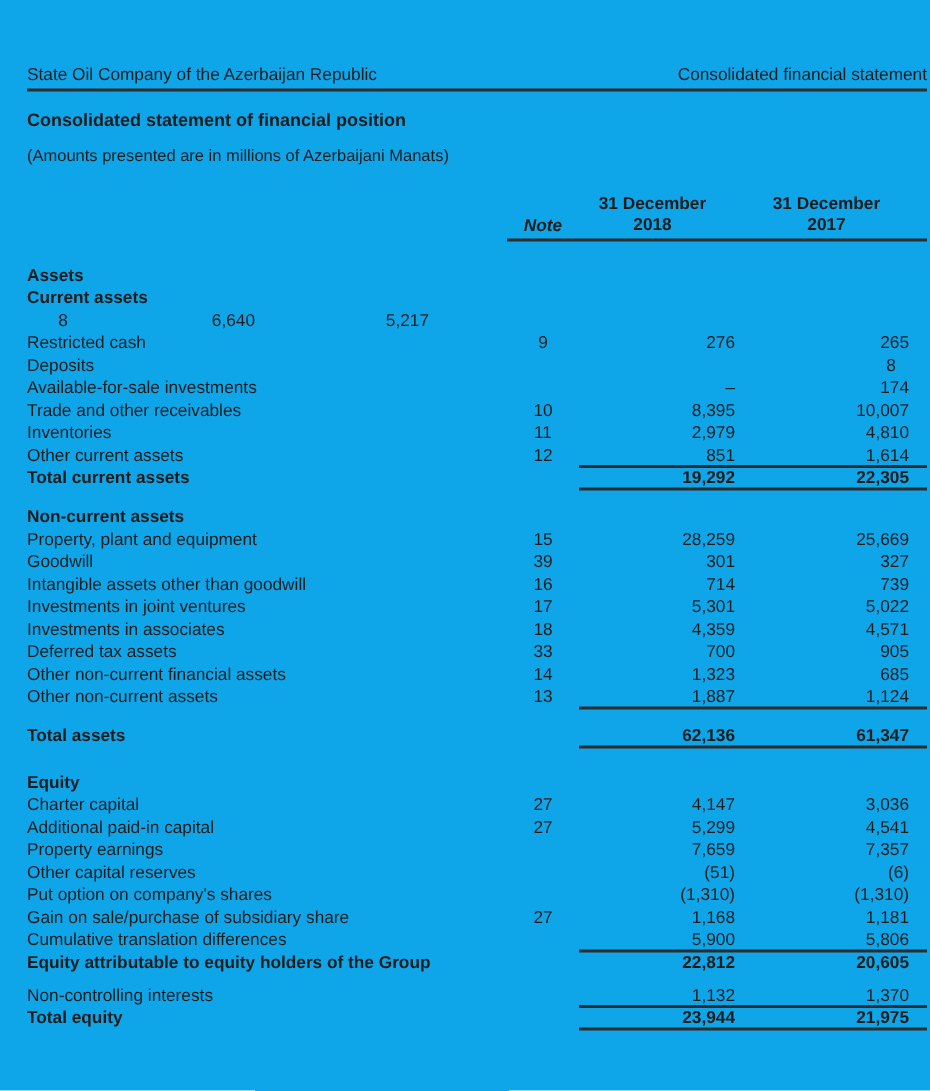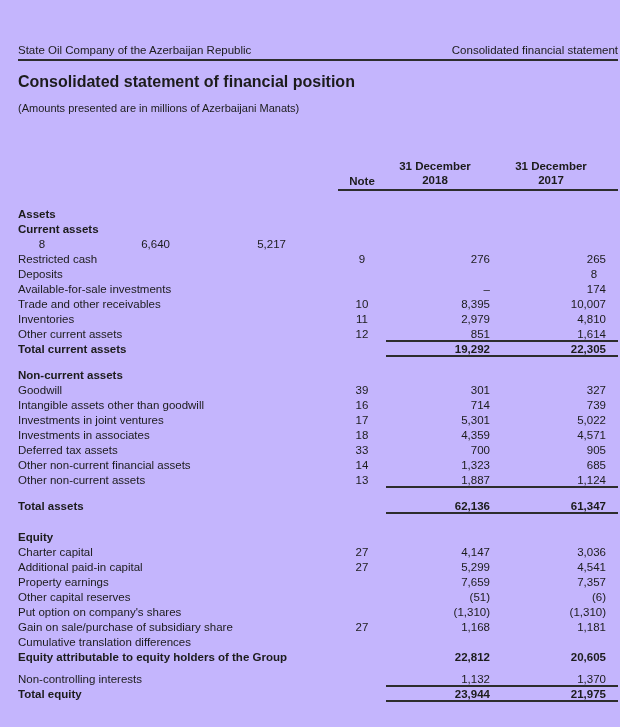--- a/index.html
+++ b/index.html
@@ -1,38 +1,38 @@
 <!DOCTYPE html>
 <html><head>
 <meta charset="utf-8">
 <style>
   html, body { margin: 0; padding: 0; background: #ffffff; }
   .page {
     position: relative;
     width: 620px;
     height: 727px;
     box-sizing: border-box;
-    background: #c4b5fd;
+    background: #0ea5e9;
     color: #1c1c1c;
     font-family: "Liberation Sans", sans-serif;
     padding: 44px 2px 0 18px;
     overflow: hidden;
   }
   
   .page-header {
     display: flex;
     justify-content: space-between;
     align-items: flex-end;
     font-size: 11.5px;
     padding-bottom: 3px;
     border-bottom: 2px solid #2d2d2d;
   }
   .doc-title {
     margin: 12px 0 0 0;
-    font-size: 16px;
+    font-size: 12px;
     font-weight: bold;
   }
   .doc-subtitle {
     margin: 11px 0 0 0;
     font-size: 11px;
   }
   
   .fin-table { margin-top: 20px; font-size: 11.5px; }
   .row { display: flex; height: 15px; line-height: 15px; }
   .c-label { flex: 1 1 auto; white-space: nowrap; overflow: hidden; }
@@ -44,23 +44,23 @@
     content: "";
     position: absolute;
     left: 0; right: 0; bottom: 0;
     height: 2px;
     background: #2d2d2d;
   }
   .row.section .c-label { font-weight: bold; }
   .row.total  { font-weight: bold; }
   
   .col-headers { display: flex; align-items: flex-end; font-weight: bold; margin-bottom: 16px; }
-  .col-headers .c-note { padding-bottom: 2px; border-bottom: 2px solid #2d2d2d; }
+  .col-headers .c-note { padding-bottom: 2px; border-bottom: 2px solid #2d2d2d; font-style: italic; }
   .col-headers .c-nums { border-bottom: 2px solid #2d2d2d; padding-bottom: 2px; align-items: flex-end; }
-  .col-headers .c-2018, .col-headers .c-2017 { text-align: center; line-height: 13.5px; padding-right: 14px; margin-top: 26px; }
+  .col-headers .c-2018, .col-headers .c-2017 { text-align: center; line-height: 13.5px; padding-right: 14px; }
   .spacer { width: 100%; }
 </style>
 </head>
 <body>
 
 <div class="page">
 
   <div class="page-header">
     <span>State Oil Company of the Azerbaijan Republic</span>
     <span>Consolidated financial statement</span>
@@ -165,20 +165,28 @@
         <div class="spacer" style="height: 11px;"></div>
         <div class="row section">
           <div class="c-label">Non-current assets</div>
           <div class="c-note"></div>
           <div class="c-nums">
             <div class="c-2018"></div>
             <div class="c-2017"></div>
           </div>
         </div>
         <div class="row item">
+          <div class="c-label">Property, plant and equipment</div>
+          <div class="c-note">15</div>
+          <div class="c-nums">
+            <div class="c-2018">28,259</div>
+            <div class="c-2017">25,669</div>
+          </div>
+        </div>
+        <div class="row item">
           <div class="c-label">Goodwill</div>
           <div class="c-note">39</div>
           <div class="c-nums">
             <div class="c-2018">301</div>
             <div class="c-2017">327</div>
           </div>
         </div>
         <div class="row item">
           <div class="c-label">Intangible assets other than goodwill</div>
           <div class="c-note">16</div>
@@ -289,20 +297,24 @@
           <div class="c-label">Gain on sale/purchase of subsidiary share</div>
           <div class="c-note">27</div>
           <div class="c-nums">
             <div class="c-2018">1,168</div>
             <div class="c-2017">1,181</div>
           </div>
         </div>
         <div class="row item rule-below">
           <div class="c-label">Cumulative translation differences</div>
           <div class="c-note"></div>
+          <div class="c-nums">
+            <div class="c-2018">5,900</div>
+            <div class="c-2017">5,806</div>
+          </div>
         </div>
         <div class="row total">
           <div class="c-label">Equity attributable to equity holders of the Group</div>
           <div class="c-note"></div>
           <div class="c-nums">
             <div class="c-2018">22,812</div>
             <div class="c-2017">20,605</div>
           </div>
         </div>
         <div class="spacer" style="height: 7px;"></div>

